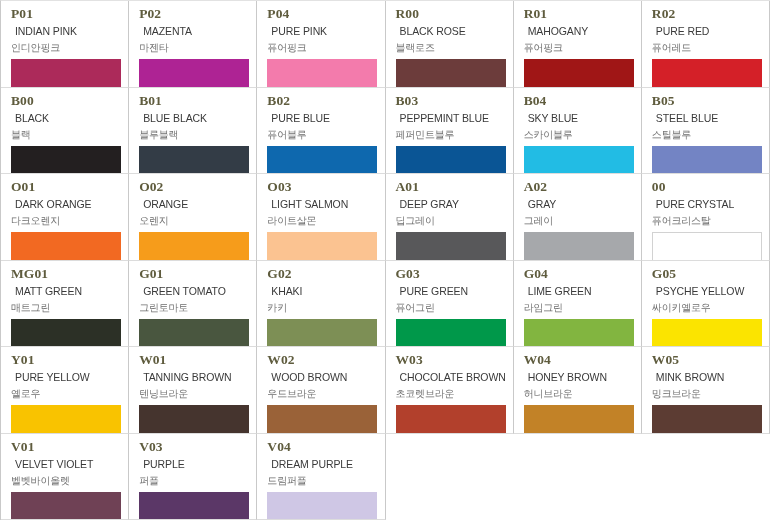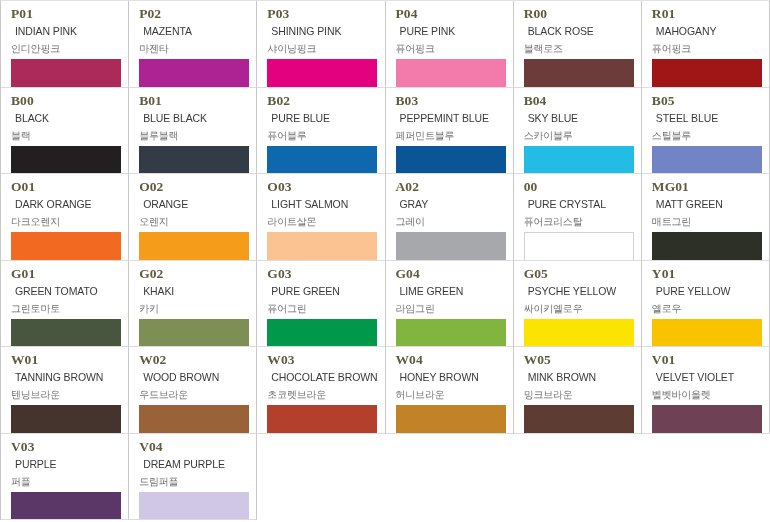--- a/index.html
+++ b/index.html
@@ -45,21 +45,21 @@
   .name-en {
     font-family: "Liberation Sans", sans-serif;
     font-size: 10.5px;
     line-height: 13px;
     color: #3a3a3a;
     letter-spacing: -0.1px;
     white-space: nowrap;
     margin: 4px;
   }
   .name-ko {
-    font-family: Liberation Serif, serif;
+    font-family: Liberation Mono, monospace;
     font-size: 10px;
     line-height: 13px;
     color: #6f6f6f;
     letter-spacing: -0.2px;
     white-space: nowrap;
     margin: 0 0 4px 0;
   }
   .swatch {
     width: 110px;
     height: 32px;
@@ -80,44 +80,44 @@
       <div class="name-ko">인디안핑크</div>
       <div class="swatch" style="background: rgb(172, 42, 90);"></div>
     </div>
     <div class="cell">
       <div class="code">P02</div>
       <div class="name-en">MAZENTA</div>
       <div class="name-ko">마젠타</div>
       <div class="swatch" style="background: rgb(174, 35, 148);"></div>
     </div>
     <div class="cell">
-      <div class="code">P03</div>
-      <div class="name-en">SHINING PINK</div>
-      <div class="name-ko">샤이닝핑크</div>
-      <div class="swatch" style="background: rgb(227, 1, 127);"></div>
-    </div>
-    <div class="cell">
       <div class="code">P04</div>
       <div class="name-en">PURE PINK</div>
       <div class="name-ko">퓨어핑크</div>
       <div class="swatch" style="background: rgb(243, 123, 172);"></div>
     </div>
     <div class="cell">
       <div class="code">R00</div>
       <div class="name-en">BLACK ROSE</div>
       <div class="name-ko">블랙로즈</div>
       <div class="swatch" style="background: rgb(108, 60, 59);"></div>
     </div>
     <div class="cell">
       <div class="code">R01</div>
       <div class="name-en">MAHOGANY</div>
       <div class="name-ko">퓨어핑크</div>
       <div class="swatch" style="background: rgb(160, 22, 22);"></div>
     </div>
     <div class="cell">
+      <div class="code">R02</div>
+      <div class="name-en">PURE RED</div>
+      <div class="name-ko">퓨어레드</div>
+      <div class="swatch" style="background: rgb(212, 32, 40);"></div>
+    </div>
+    <div class="cell">
       <div class="code">B00</div>
       <div class="name-en">BLACK</div>
       <div class="name-ko">블랙</div>
       <div class="swatch" style="background: rgb(35, 31, 32);"></div>
     </div>
     <div class="cell">
       <div class="code">B01</div>
       <div class="name-en">BLUE BLACK</div>
       <div class="name-ko">블루블랙</div>
       <div class="swatch" style="background: rgb(51, 60, 70);"></div>
@@ -158,20 +158,26 @@
       <div class="name-ko">오렌지</div>
       <div class="swatch" style="background: rgb(246, 156, 27);"></div>
     </div>
     <div class="cell">
       <div class="code">O03</div>
       <div class="name-en">LIGHT SALMON</div>
       <div class="name-ko">라이트살몬</div>
       <div class="swatch" style="background: rgb(251, 195, 145);"></div>
     </div>
     <div class="cell">
+      <div class="code">A01</div>
+      <div class="name-en">DEEP GRAY</div>
+      <div class="name-ko">딥그레이</div>
+      <div class="swatch" style="background: rgb(88, 88, 90);"></div>
+    </div>
+    <div class="cell">
       <div class="code">A02</div>
       <div class="name-en">GRAY</div>
       <div class="name-ko">그레이</div>
       <div class="swatch" style="background: rgb(166, 168, 171);"></div>
     </div>
     <div class="cell">
       <div class="code">00</div>
       <div class="name-en">PURE CRYSTAL</div>
       <div class="name-ko">퓨어크리스탈</div>
       <div class="swatch outlined" style="background: rgb(255, 255, 255);"></div>

